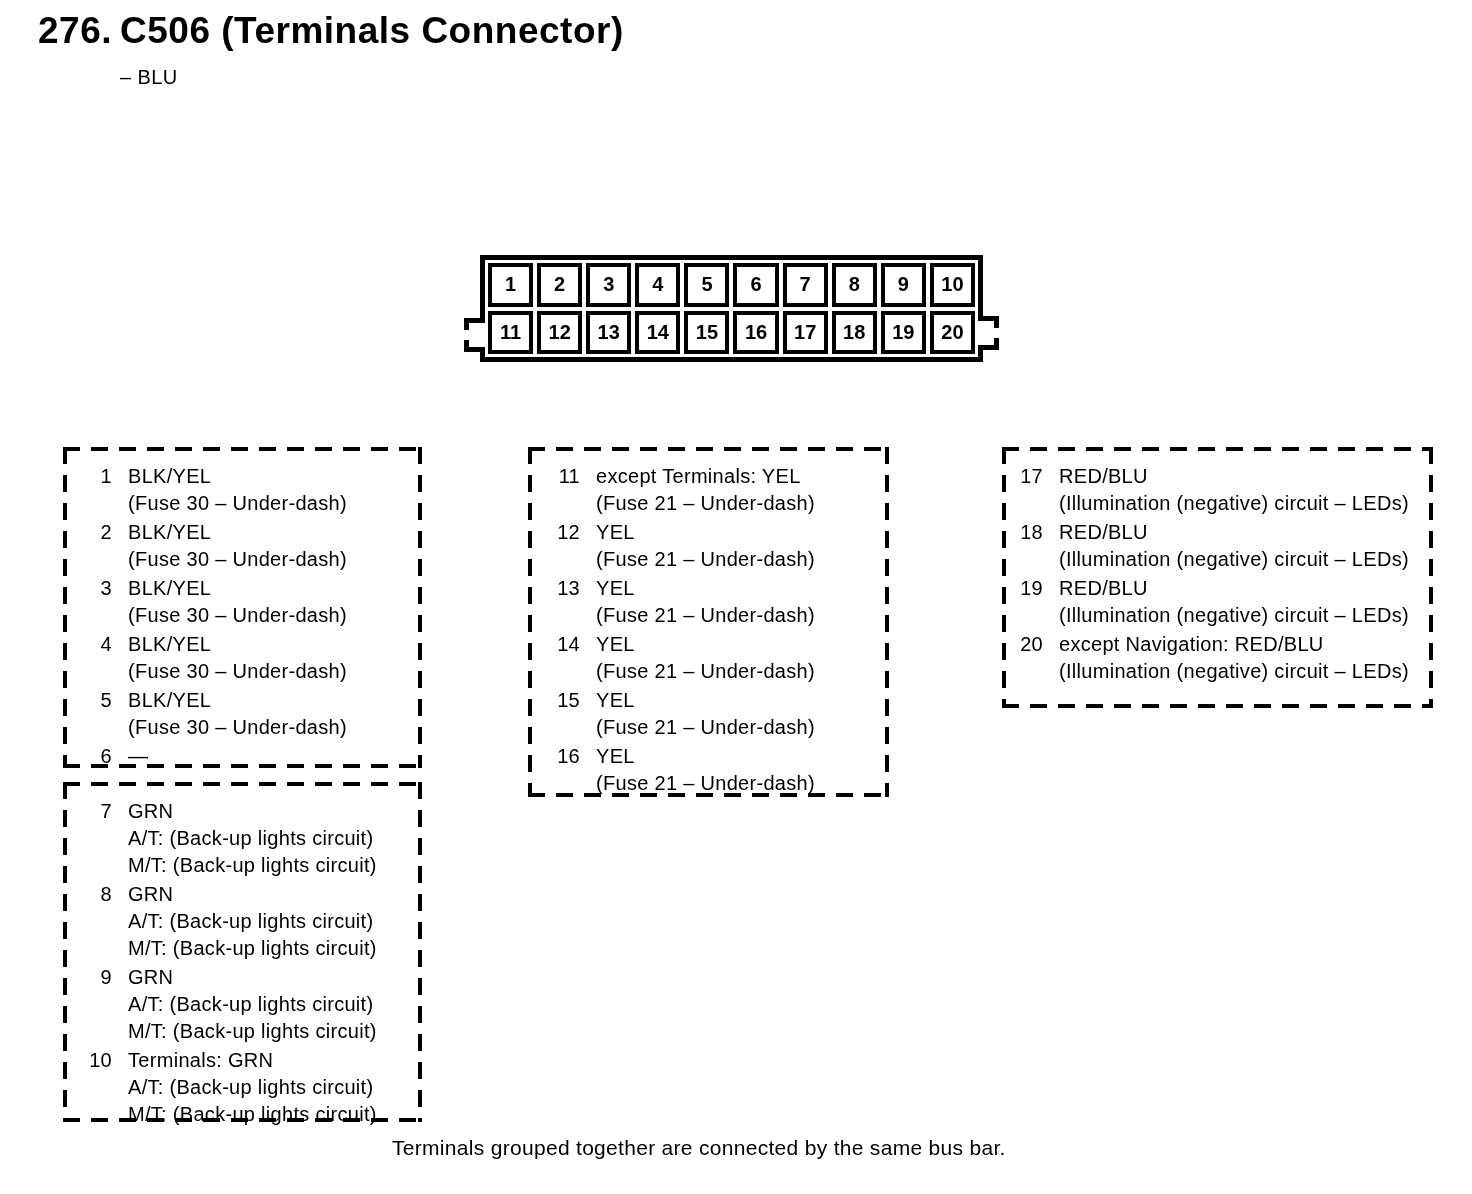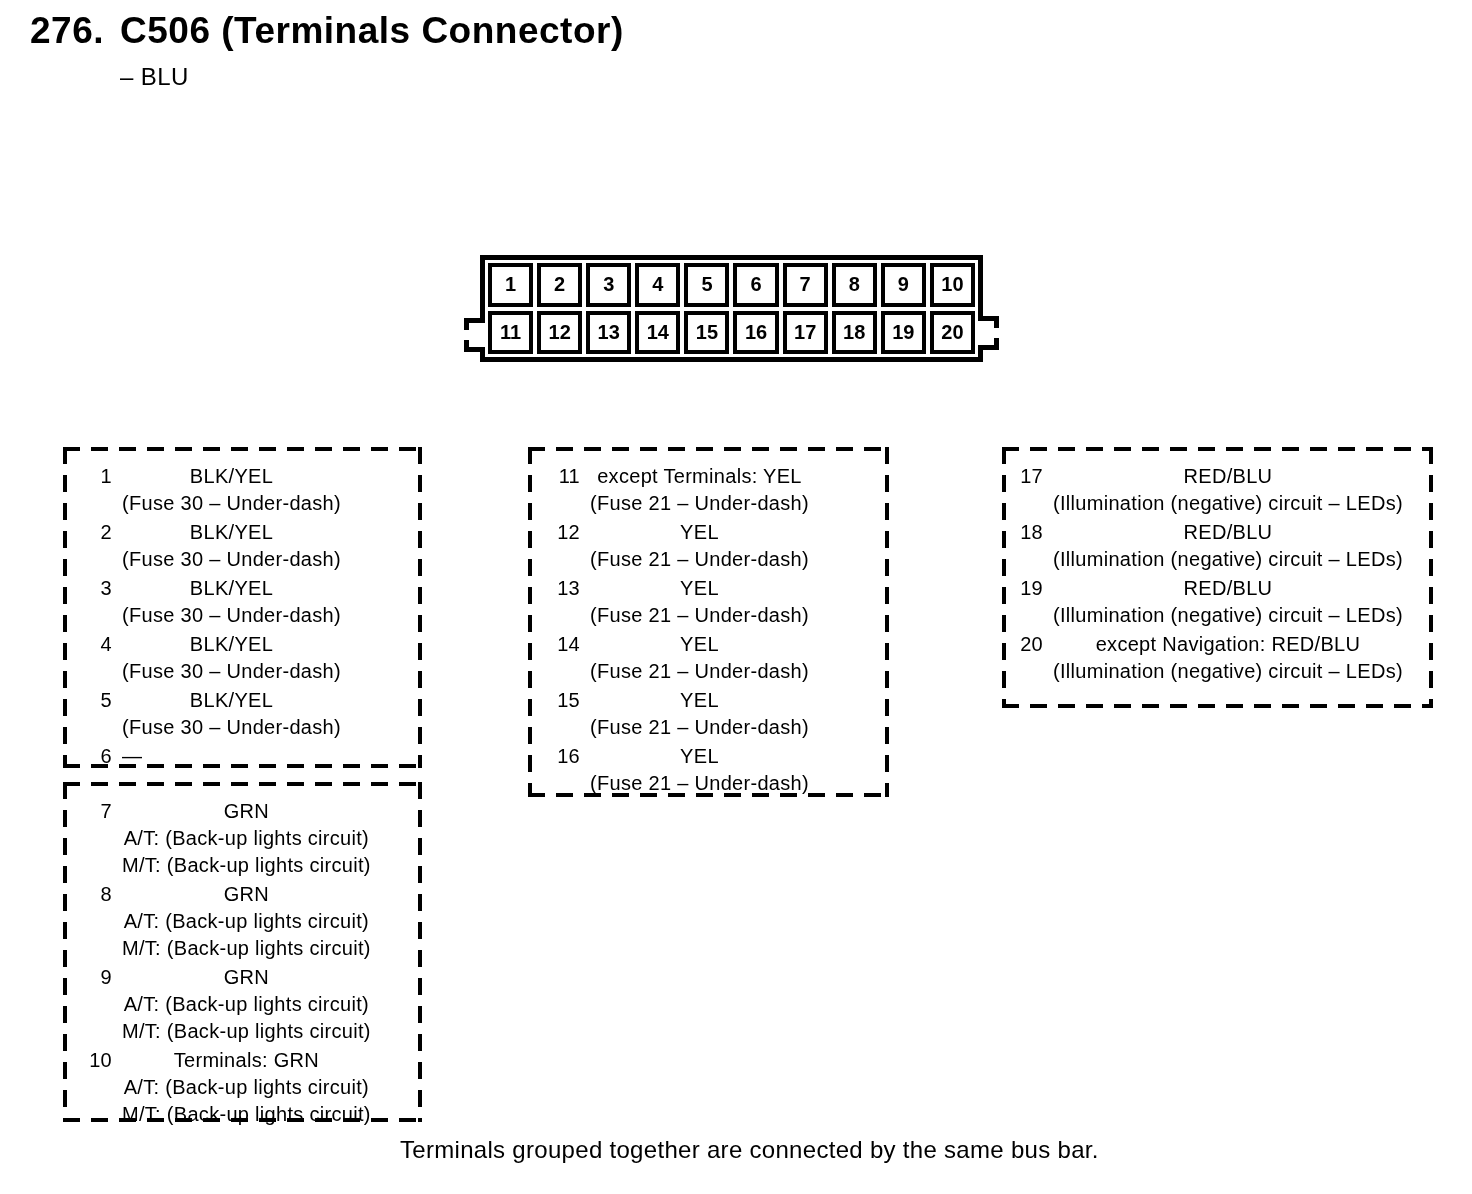--- a/index.html
+++ b/index.html
@@ -11,25 +11,25 @@
     font-family: "Liberation Sans", sans-serif;
     overflow: hidden;
   }
 
   
   .title-row {
     position: absolute; left: 30px; top: 10px;
     font-size: 37px; font-weight: bold; letter-spacing: 0.5px;
     white-space: nowrap;
   }
-  .title-num { display: inline-block; width: 90px; }
+  .title-num { display: inline-block; width: 90px; text-align: center; }
 
   .notes {
     position: absolute; left: 120px; top: 62px;
-    font-size: 24px; line-height: 30px; letter-spacing: 0.4px;
+    font-size: 20px; line-height: 30px; letter-spacing: 0.4px;
     white-space: nowrap;
   }
 
   
   .connector {
     position: absolute; left: 480px; top: 255px;
     width: 503px; height: 107px;
     border: 5px solid #000; box-sizing: border-box;
     background: #fff;
   }
@@ -81,30 +81,30 @@
   .box4 { left: 1002px; top: 447px; width: 431px; height: 261px; }
 
   .entry { display: flex; margin-bottom: 2px; }
   .num {
     flex: none; text-align: right;
     font-size: 20px; line-height: 27px; letter-spacing: 0.3px;
   }
   .box1 .num, .box2 .num { width: 37px; }
   .box3 .num { width: 40px; }
   .box4 .num { width: 29px; }
-  .lines { margin-left: 10px; text-align: center; }
+  .lines { margin-left: 16px; }
   .line {
     font-size: 20px; line-height: 27px; letter-spacing: 0.3px;
     white-space: nowrap;
   }
 
   
   .footer {
-    position: absolute; left: 400px; top: 1136px;
-    font-size: 24px; letter-spacing: 0.3px; white-space: nowrap;
+    position: absolute; left: 392px; top: 1136px;
+    font-size: 21px; letter-spacing: 0.3px; white-space: nowrap;
   }
 </style>
 </head>
 <body>
 
 <div class="title-row">
   <span class="title-num">276.</span><span class="title-text">C506 (Terminals Connector)</span>
 </div>
 
 <div class="notes">

